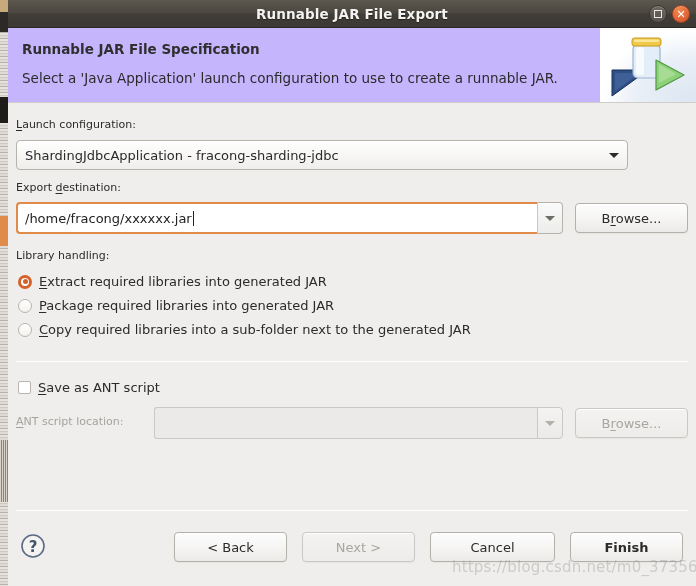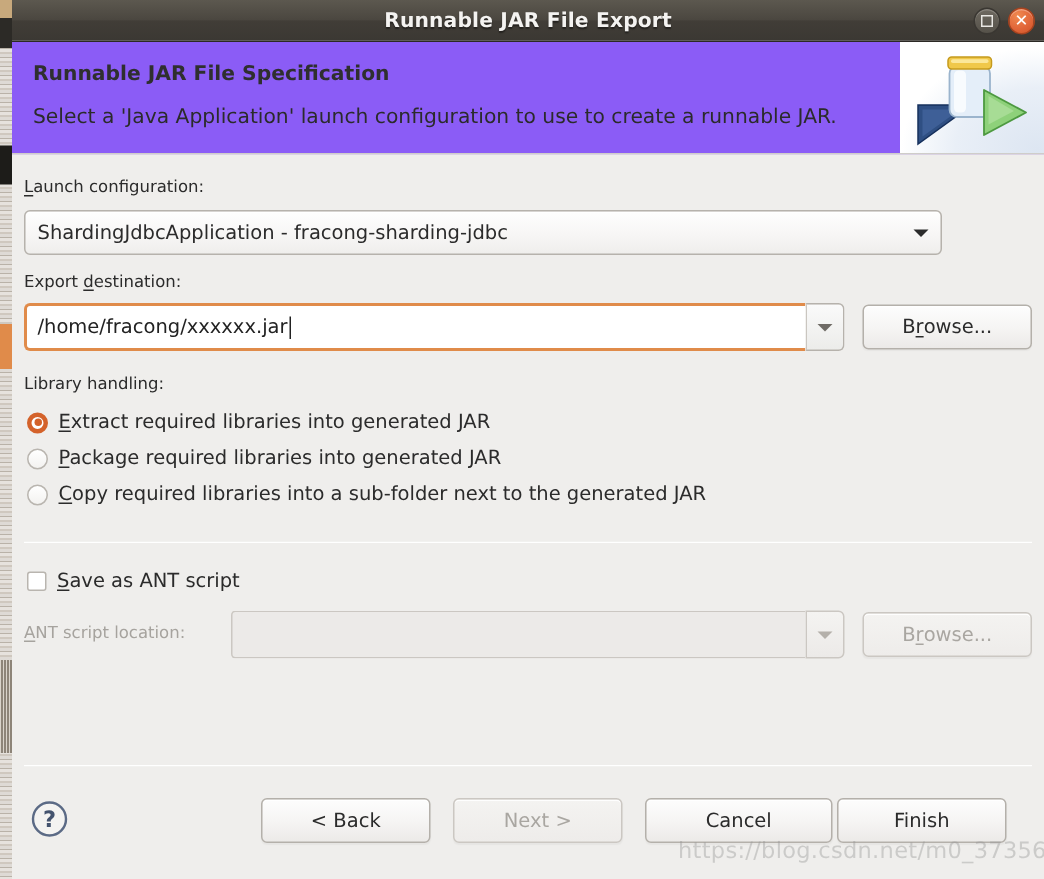--- a/index.html
+++ b/index.html
@@ -104,21 +104,21 @@
     color: #fff; font-size: 11px; line-height: 1;
     font-family: "DejaVu Sans", sans-serif;
     font-weight: 500;
     transform: translateY(-0.5px);
   }
 
   
   .header {
     position: relative;
     flex: 0 0 75px;
-    background: #8b5cf6;
+    background: #c4b5fd;
     border-bottom: 1px solid #cfcdc9;
     overflow: hidden;
   }
   .header-title {
     position: absolute; left: 14px; top: 13px;
     font-size: 13.5px; font-weight: bold; color: #2f2f2f;
   }
   .header-desc {
     position: absolute; left: 14px; top: 42px;
     font-size: 13.5px; color: #2b2b2b;
@@ -437,20 +437,20 @@
         <div class="helpicon">
           <svg width="26" height="26" viewBox="0 0 26 26" aria-hidden="true">
             <circle cx="13" cy="13" r="11" fill="#f4f3f1" stroke="#5b6a85" stroke-width="1.6"></circle>
             <text x="13" y="18.5" text-anchor="middle" font-family="DejaVu Sans, sans-serif" font-size="15" font-weight="bold" fill="#44536e">?</text>
           </svg>
         </div>
 
         <div class="btn disabled" style="left:294px; top:17px; width:113px;">Next &gt;</div>
         <div class="btn" style="left:166px; top:17px; width:113px;">&lt; Back</div>
         <div class="btn" style="left:422px; top:17px; width:125px;text-align:right;">Cancel</div>
-        <div class="btn" style="left:550px; top:17px; width:113px;">Finish</div>
+        <div class="btn" style="left:562px; top:17px; width:113px;font-weight:bold;">Finish</div>
       </div>
 
     </div>
   </div>
 
   <div class="watermark">https://blog.csdn.net/m0_37356874</div>
 </div>
 
 </body></html>

